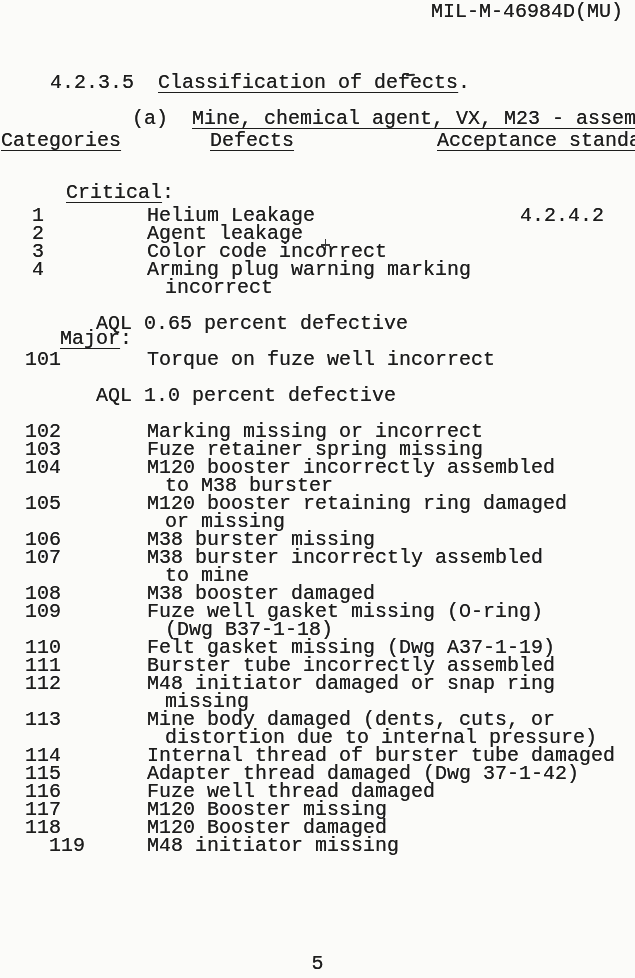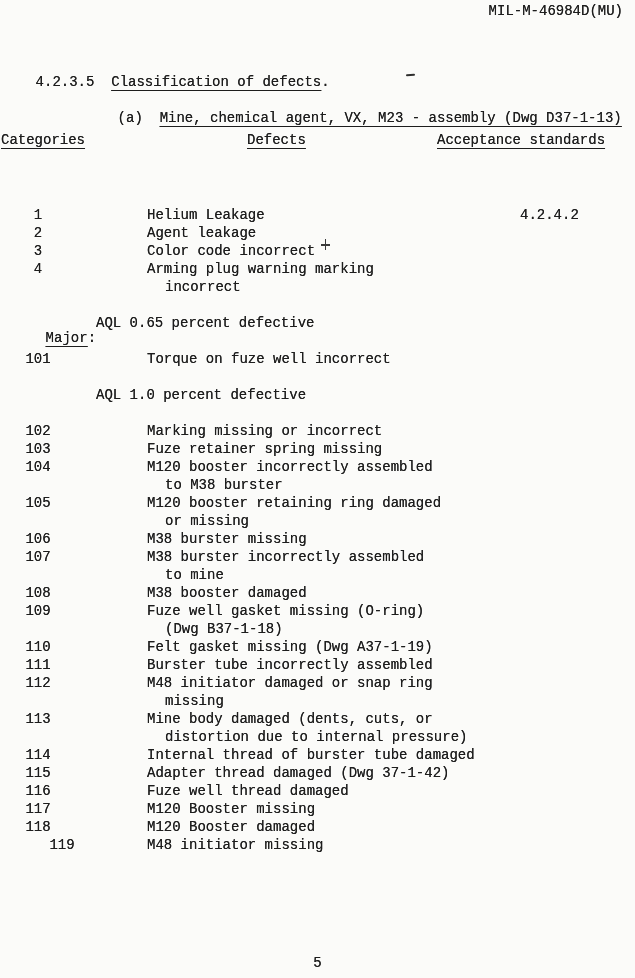--- a/index.html
+++ b/index.html
@@ -6,21 +6,21 @@
   body{
     width:635px;height:978px;
     background:#fbfbf9;
     font-family:"Liberation Mono","DejaVu Sans Mono",monospace;
     color:#1d1d1d;
     position:relative;
     overflow:hidden;
   }
   .page{
     position:absolute;inset:0;
-    font-size:14px;line-height:15px;
+    font-size:20px;line-height:15px;
     text-shadow:0 0 0.6px rgba(25,25,25,0.85);
   }
   .line{position:absolute;white-space:pre;}
   .ul{
     text-decoration:underline;
     text-decoration-thickness:1.4px;
     text-underline-offset:3.5px;
   }
   .num{left:25px;width:26px;text-align:center;}
   .txt{left:147px;}
@@ -52,23 +52,26 @@
 
   <div class="line" style="left:2px;top:60px;">
     <span>4.2.3.5</span><span>  </span><span class="ul">Classification of defects</span><span>.</span>
   </div>
 
   <div class="line" style="left:84px;top:96px;">
     <span>(a)</span><span>  </span><span class="ul">Mine, chemical agent, VX, M23 - assembly (Dwg D37-1-13)</span>
   </div>
 
   <div class="line ul" style="left:1px;top:133px;">Categories</div>
-  <div class="line ul" style="left:210px;top:133px;margin-left:37px;">Defects</div>
+  <div class="line ul" style="left:210px;top:133px;">Defects</div>
   <div class="line ul" style="left:437px;top:133px;">Acceptance standards</div>
 
+  <div class="line" style="left:18px;top:170px;">
+    <span class="ul">Critical</span><span>:</span>
+  </div>
 
   <div class="line num" style="top:208px;">1</div>
   <div class="line txt" style="top:208px;">Helium Leakage</div>
   <div class="line std" style="top:208px;">4.2.4.2</div>
 
   <div class="line num" style="top:226px;">2</div>
   <div class="line txt" style="top:226px;">Agent leakage</div>
 
   <div class="line num" style="top:244px;">3</div>
   <div class="line txt" style="top:244px;">Color code incorrect</div>

